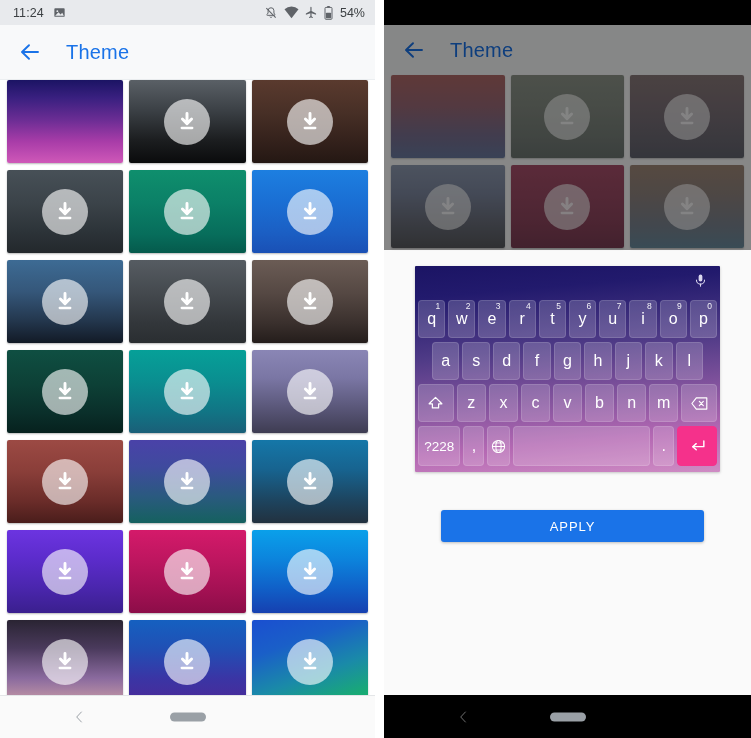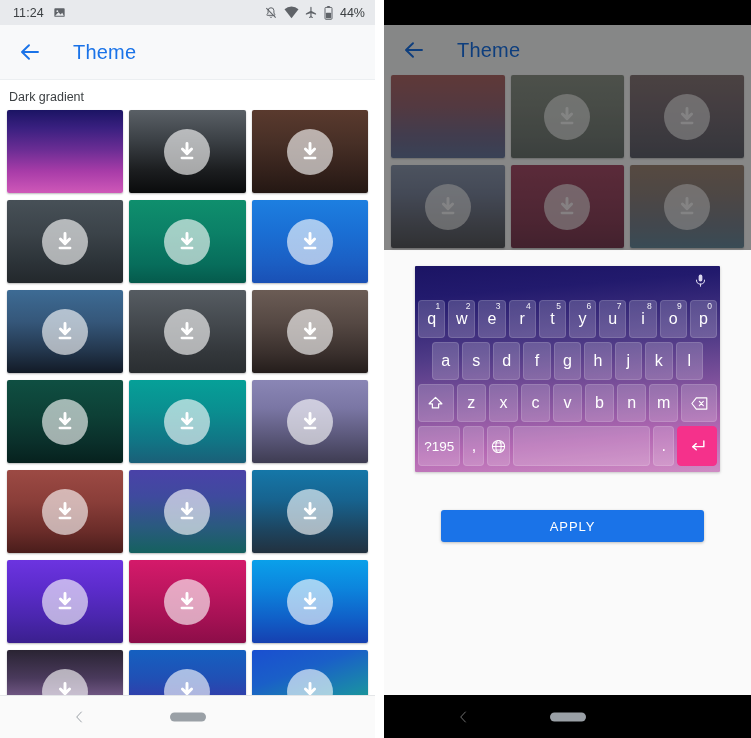--- a/index.html
+++ b/index.html
@@ -45,21 +45,21 @@
   
   .appbar {
     height: 55px;
     background: #f8f9fa;
     display: flex; align-items: center;
     padding-left: 17px;
     border-bottom: 1px solid #eceff1;
   }
   .back-arrow { width: 26px; height: 26px; cursor: pointer; }
   .appbar-title {
-    margin-left: 30px;
+    margin-left: 23px;
     font-size: 20px; color: #1a73e8; font-weight: 500;
     letter-spacing: .2px;
   }
 
   
   .section-label {
     font-size: 12.5px; color: #3c4043;
     padding: 10px 0 6px 9px;
   }
 
@@ -249,34 +249,33 @@
               <path d="M11 1.6c-.6 0-1.1.6-1.1 1.3v6.3L1.6 14v2.1l8.3-2.5v5.2l-2.5 1.8v1.7l3.6-1 3.6 1v-1.7l-2.5-1.8v-5.2l8.3 2.5V14l-8.3-4.8V2.9c0-.7-.5-1.3-1.1-1.3z" fill="#5f6368"></path>
             </svg>
         </span>
         <span class="ico">
           <svg width="9" height="14" viewBox="0 0 12 20">
             <rect x="4" y="0" width="4" height="2" rx="0.6" fill="#5f6368"></rect>
             <rect x="1" y="2" width="10" height="17" rx="1.4" fill="none" stroke="#5f6368" stroke-width="1.4"></rect>
             <rect x="2.4" y="9.6" width="7.2" height="8" rx="0.8" fill="#5f6368"></rect>
           </svg>
         </span>
-        <span class="sb-batt-text">44%</span>
+        <span class="sb-batt-text">54%</span>
       </span>
     </div>
 
     <div class="appbar">
       <span class="back-arrow ico">
         <svg width="24" height="24" viewBox="0 0 24 24">
           <path d="M20 12H4.6M11 5.2L4 12l7 6.8" fill="none" stroke="#1a73e8" stroke-width="1.9" stroke-linecap="round" stroke-linejoin="round"></path>
         </svg>
       </span>
       <span class="appbar-title">Theme</span>
     </div>
 
-    <div class="section-label">Dark gradient</div>
 
     <div class="grid" id="grid-left">
         <div class="tile" style="background: linear-gradient(rgb(27, 20, 100) 0%, rgb(58, 32, 128) 22%, rgb(107, 45, 148) 48%, rgb(168, 60, 168) 74%, rgb(207, 88, 184) 100%);"></div>
         <div class="tile" style="background: linear-gradient(rgb(90, 96, 102) 0%, rgb(58, 63, 68) 38%, rgb(28, 30, 32) 72%, rgb(10, 11, 12) 100%);">
           <span class="dl">
             <svg width="22" height="22" viewBox="0 0 24 24">
               <path d="M12 2.6v9.2M12 13.8l-5-5M12 13.8l5-5" fill="none" stroke="#ffffff" stroke-width="3.2" stroke-linecap="round" stroke-linejoin="round"></path>
               <rect x="5" y="17.2" width="14" height="2.6" rx="1.2" fill="#ffffff"></rect>
             </svg>
           </span>
@@ -622,21 +621,21 @@
               <span class="ico">
                 <svg width="19" height="19" viewBox="0 0 24 24">
                   <path d="M8 5 H21.2 V19 H8 L2.4 12 Z" fill="none" stroke="#fff" stroke-width="1.5" stroke-linejoin="round"></path>
                   <path d="M11.8 9.4 l5 5.2 M16.8 9.4 l-5 5.2" stroke="#fff" stroke-width="1.5" stroke-linecap="round"></path>
                 </svg>
               </span>
             </div>
           </div>
         <div class="kb-row r4" id="kb-r4">
             <div class="key sym fn">
-              <span>?195</span>
+              <span>?228</span>
             </div>
             <div class="key comma">
               <span>,</span>
             </div>
             <div class="key globe">
               <span class="ico">
                 <svg width="17" height="17" viewBox="0 0 24 24">
                   <circle cx="12" cy="12" r="8.6" fill="none" stroke="#fff" stroke-width="1.5"></circle>
                   <ellipse cx="12" cy="12" rx="3.7" ry="8.6" fill="none" stroke="#fff" stroke-width="1.5"></ellipse>
                   <line x1="3.5" y1="12" x2="20.5" y2="12" stroke="#fff" stroke-width="1.5"></line>

